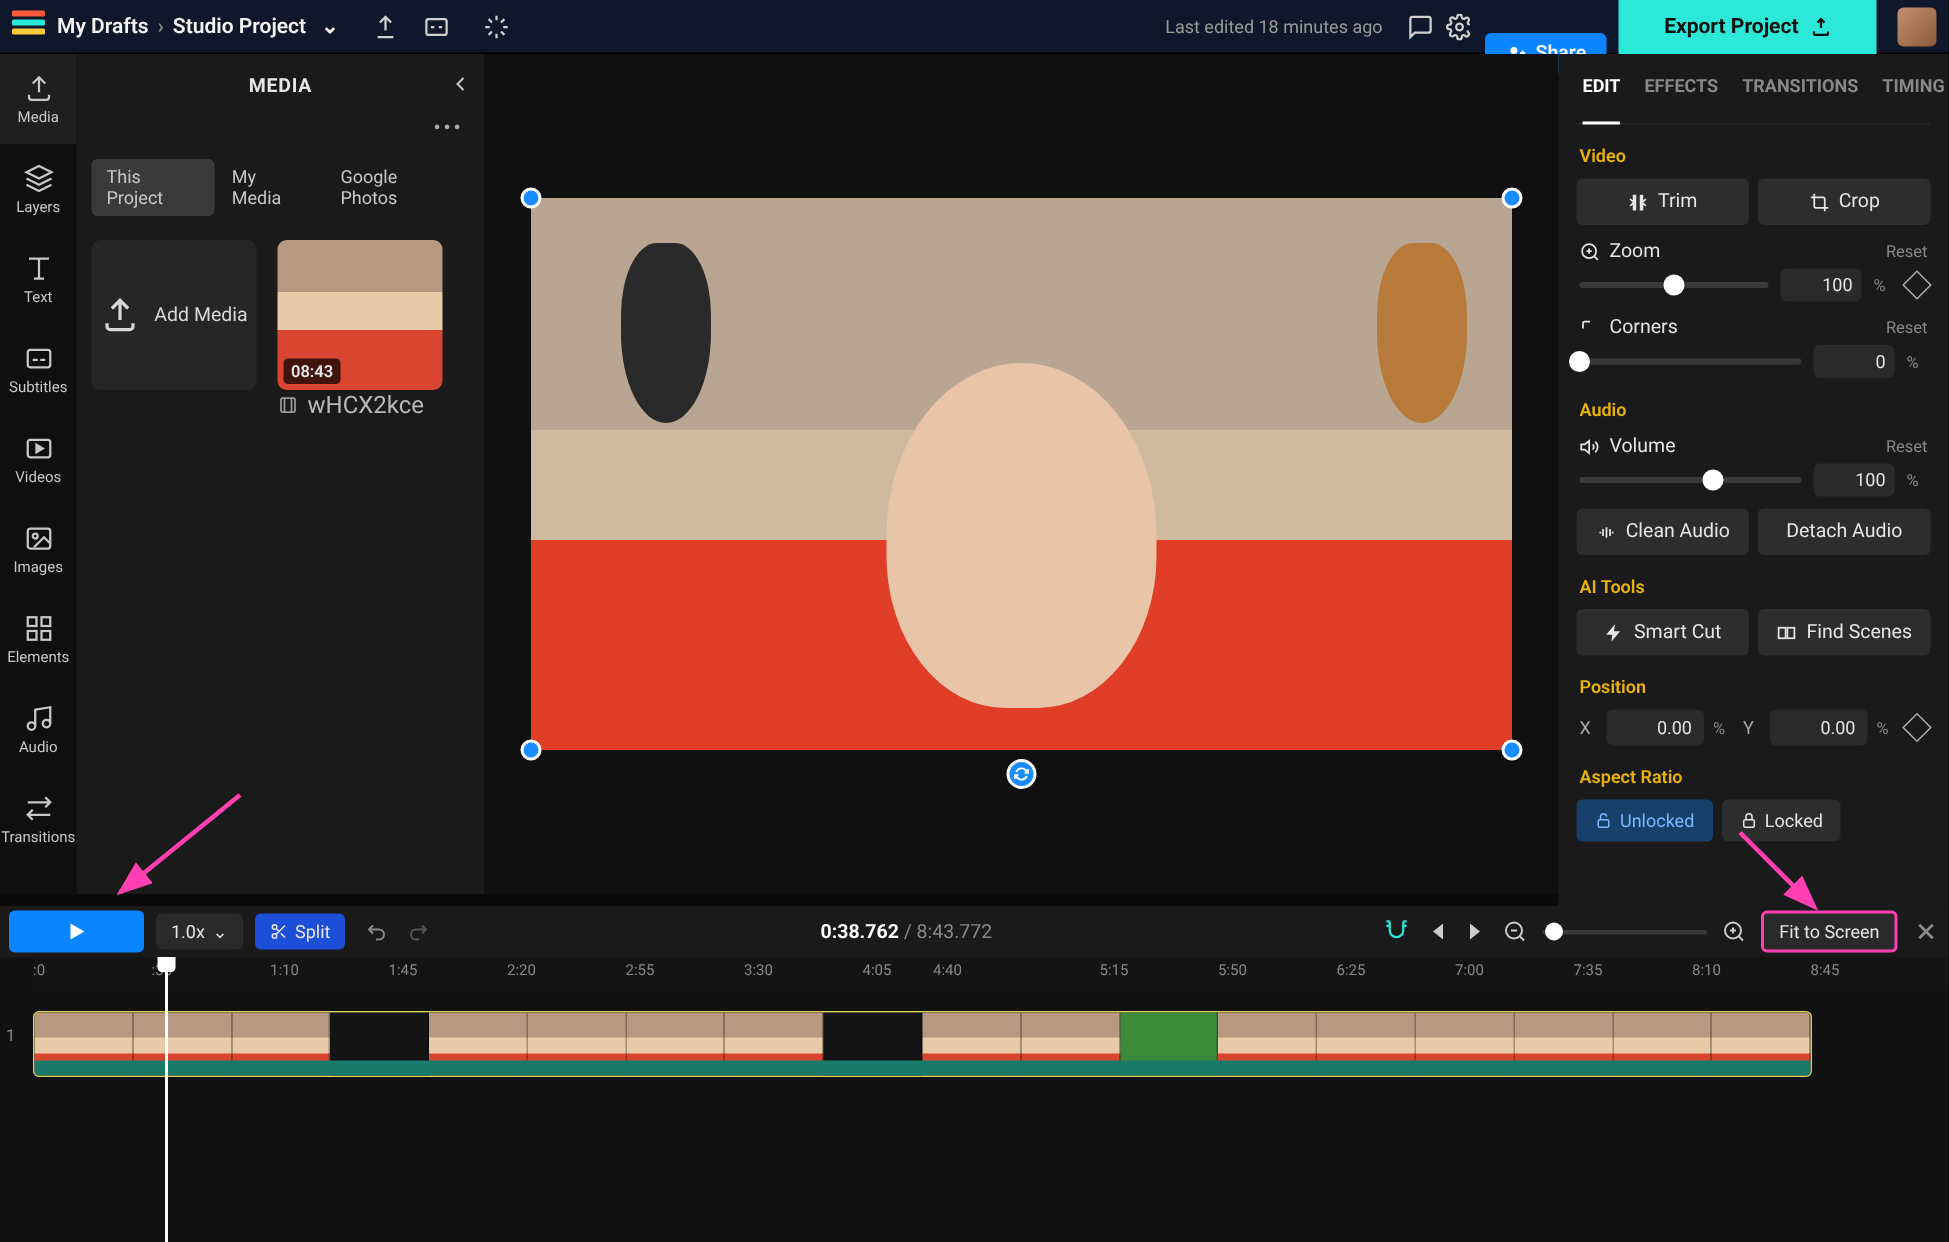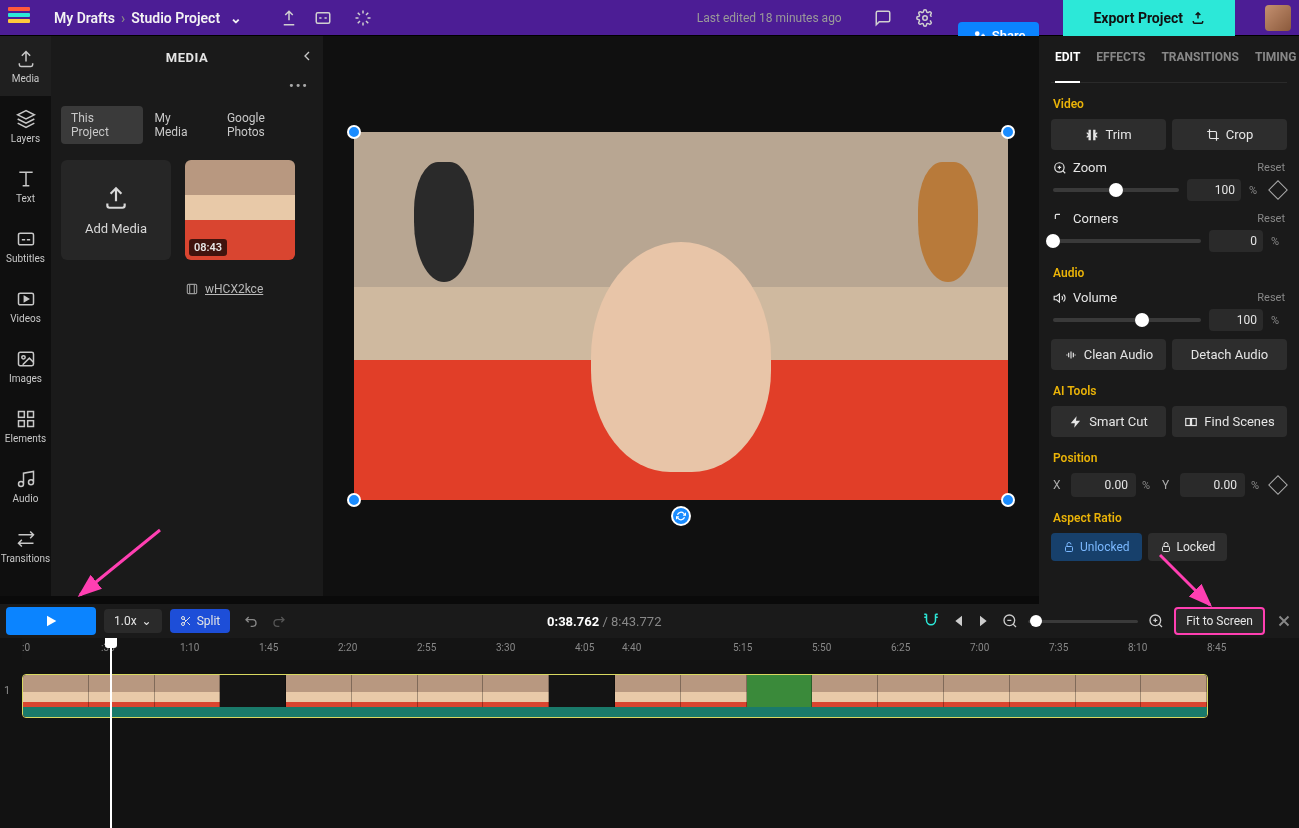--- a/index.html
+++ b/index.html
@@ -1,20 +1,20 @@
 <!DOCTYPE html>
 <html><head>
 <meta charset="utf-8">
 <style>
 * { margin:0; padding:0; box-sizing:border-box; font-family:-apple-system,BlinkMacSystemFont,"Segoe UI",Roboto,sans-serif; }
 body { width:1299px; height:828px; background:#0a0a0a; color:#e5e5e5; font-size:13px; overflow:hidden; position:relative; }
 svg { display:block; }
 
 
-.topbar { height:36px; background:#4c1d95; display:flex; align-items:center; padding:0 8px; gap:24px; border-bottom:1px solid #000; }
+.topbar { height:36px; background:#0f172a; display:flex; align-items:center; padding:0 8px; gap:8px; border-bottom:1px solid #000; }
 .logo { width:22px; height:22px; display:flex; flex-direction:column; gap:2px; }
 .logo div { height:4px; border-radius:1px; }
 .breadcrumb { display:flex; align-items:center; gap:6px; font-weight:600; font-size:14px; color:#f3f3f3; }
 .breadcrumb .chev { color:#888; }
 .breadcrumb .caret { margin-left:4px; }
 .top-icons { display:flex; gap:16px; margin-left:14px; }
 .top-icon { color:#d0d0d0; cursor:pointer; }
 .topbar .spacer { flex:1; }
 .last-edited { color:#9a9a9a; font-size:12px; margin-right:8px; }
 .share-btn { background:#0b84ff; color:#fff; padding:6px 14px; border-radius:4px; display:flex; align-items:center; gap:6px; font-weight:600; cursor:pointer;margin-top:36px; }
@@ -29,25 +29,25 @@
 
 
 .media-panel { position:absolute; left:51px; top:36px; width:272px; height:560px; background:#1a1a1a; }
 .media-hdr { height:42px; display:flex; align-items:center; justify-content:center; font-weight:700; font-size:13px; letter-spacing:0.5px; position:relative; }
 .media-hdr .collapse { position:absolute; right:8px; top:12px; }
 .media-opts { height:26px; display:flex; justify-content:flex-end; padding-right:14px; }
 .media-tabs { display:flex; gap:2px; padding:2px 10px 8px; font-size:12px; }
 .media-tab { padding:5px 10px; border-radius:4px; color:#c8c8c8; cursor:pointer; }
 .media-tab.active { background:#3a3a3a; }
 .media-grid { display:flex; gap:14px; padding:8px 10px; }
-.add-media { width:110px; height:100px; background:#262626; border-radius:6px; display:flex; flex-direction:column; align-items:center; justify-content:center; gap:10px; color:#d8d8d8; font-size:13px; cursor:pointer; }
+.add-media { width:110px; height:100px; background:#262626; border-radius:6px; display:flex; flex-direction:row; align-items:center; justify-content:center; gap:10px; color:#d8d8d8; font-size:13px; cursor:pointer; }
 .media-thumb { width:110px; }
 .thumb-img { width:110px; height:100px; border-radius:6px; background:linear-gradient(#b89880 0 35%,#e8c9a8 35% 60%,#d94530 60%); position:relative; overflow:hidden; }
 .thumb-dur { position:absolute; left:4px; bottom:4px; background:rgba(0,0,0,.7); padding:2px 5px; border-radius:3px; font-size:11px; font-weight:600; }
-.thumb-name { margin-top:22px; font-size:12px; color:#b8b8b8; display:flex; align-items:center; gap:6px;text-decoration:underline; }
+.thumb-name { margin-top:0; font-size:16px; color:#b8b8b8; display:flex; align-items:center; gap:6px; }
 
 
 .canvas-area { position:absolute; left:323px; top:36px; width:716px; height:560px; background:#101010; display:flex; align-items:center; justify-content:center; }
 .video-frame { width:654px; height:368px; position:relative; }
 .video-bg { width:100%; height:100%; background:linear-gradient(180deg,#b8a692 0 42%, #cfb99f 42% 62%, #e13e28 62% 100%); border-radius:2px; position:relative; overflow:hidden; }
 .guitar { position:absolute; width:60px; height:120px; top:30px; border-radius:40% 40% 50% 50%; }
 .guitar.left { left:60px; background:#2a2a2a; }
 .guitar.right { right:30px; background:#b87a3a; }
 .head-shape { position:absolute; left:50%; top:30%; transform:translateX(-50%); width:180px; height:230px; background:#e8c5a8; border-radius:50% 50% 44% 44%; }
 .hair { position:absolute; left:50%; top:18%; transform:translateX(-50%); width:280px; height:300px; background:#5a3a28; border-radius:50% 50% 30% 30%; z-index:-1; }

